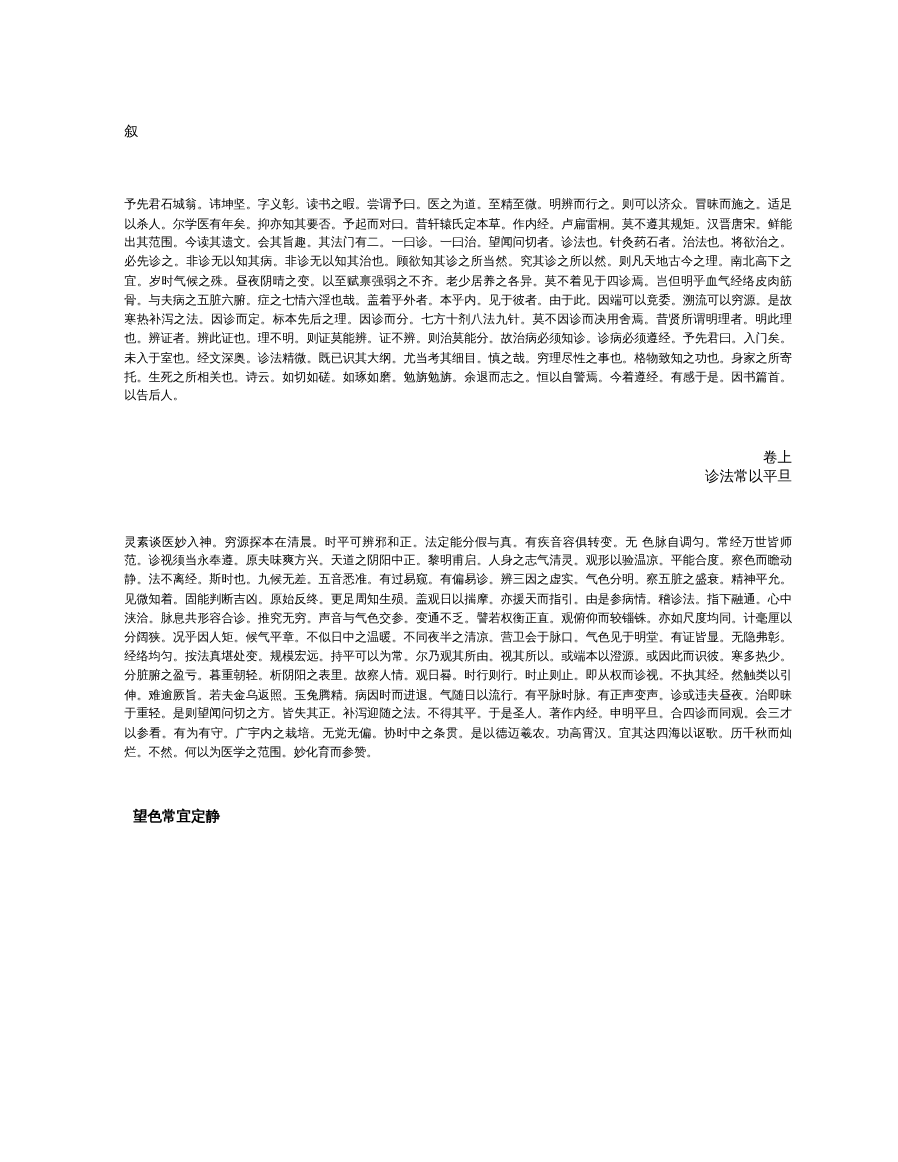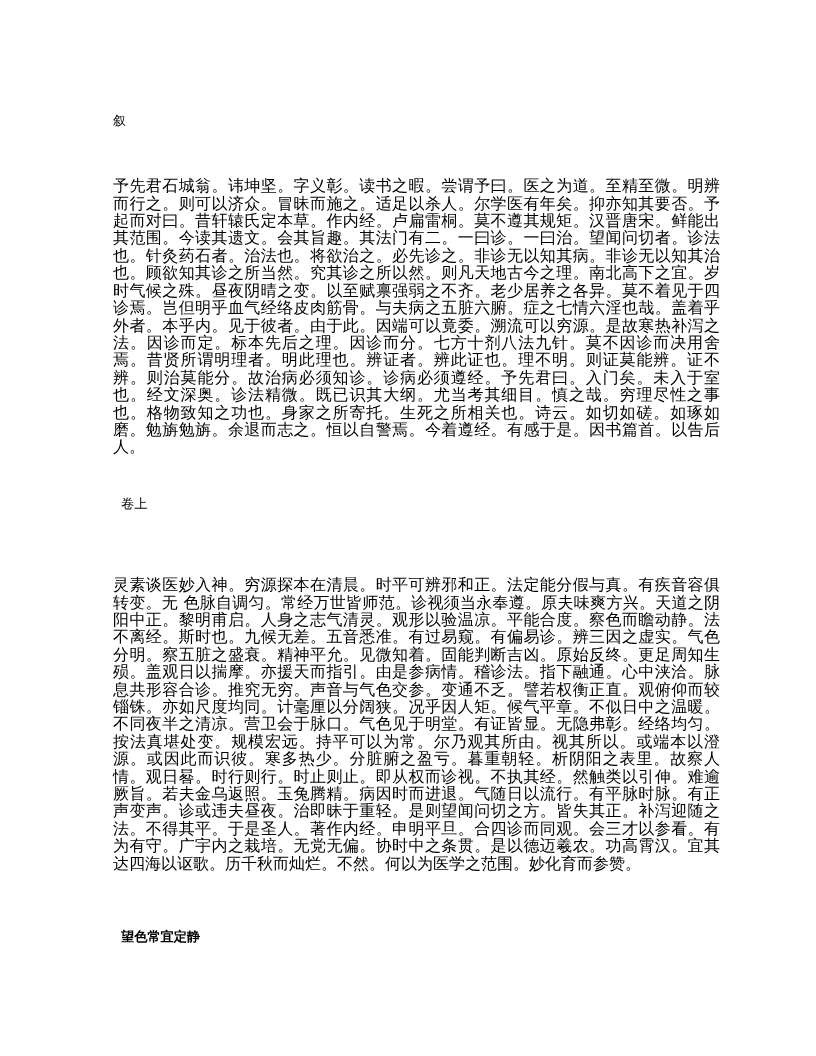--- a/index.html
+++ b/index.html
@@ -21,64 +21,66 @@
     min-height: 1056px;
     padding: 113px 96px 96px 113px;
   }
   .doc-title {
     font-size: 13px;
     line-height: 1.25;
     margin: 0 0 48px 0;
     font-weight: normal;
   }
   .para {
-    font-size: 16px;
+    font-size: 11px;
     line-height: 17.4px;
-    margin: 12px 0 13px 0;
+    margin: 0 0 13px 0;
     text-align: justify;
     text-justify: inter-character;
     word-break: break-all;
     white-space: pre-wrap;
   }
   .para.flow {
     white-space: normal;
   }
   .heading-block {
-    margin: 0 0 12px 0;
+    margin: 0 0 1px 0;
     padding-left: 8px;
+    text-align: right;
   }
   .heading-line {
     font-size: 13.2px;
     line-height: 17.4px;
     font-weight: normal;
   }
   .section-heading {
     font-size: 13.2px;
     line-height: 17.4px;
     font-weight: bold;
-    margin: 56px 0 34px 0;
+    margin: 42px 0 34px 0;
     padding-left: 8px;
   }
   .gap-lg { height: 40px; }
   .gap-md { height: 26px; }
 </style>
 </head>
 <body>
 
 <div class="page">
 
   <div class="doc-title">叙</div>
 
   <div class="para flow">予先君石城翁。讳坤坚。字义彰。读书之暇。尝谓予曰。医之为道。至精至微。明辨而行之。则可以济众。冒昧而施之。适足以杀人。尔学医有年矣。抑亦知其要否。予起而对曰。昔轩辕氏定本草。作内经。卢扁雷桐。莫不遵其规矩。汉晋唐宋。鲜能出其范围。今读其遗文。会其旨趣。其法门有二。一曰诊。一曰治。望闻问切者。诊法也。针灸药石者。治法也。将欲治之。必先诊之。非诊无以知其病。非诊无以知其治也。顾欲知其诊之所当然。究其诊之所以然。则凡天地古今之理。南北高下之宜。岁时气候之殊。昼夜阴晴之变。以至赋禀强弱之不齐。老少居养之各异。莫不着见于四诊焉。岂但明乎血气经络皮肉筋骨。与夫病之五脏六腑。症之七情六淫也哉。盖着乎外者。本乎内。见于彼者。由于此。因端可以竟委。溯流可以穷源。是故寒热补泻之法。因诊而定。标本先后之理。因诊而分。七方十剂八法九针。莫不因诊而决用舍焉。昔贤所谓明理者。明此理也。辨证者。辨此证也。理不明。则证莫能辨。证不辨。则治莫能分。故治病必须知诊。诊病必须遵经。予先君曰。入门矣。未入于室也。经文深奥。诊法精微。既已识其大纲。尤当考其细目。慎之哉。穷理尽性之事也。格物致知之功也。身家之所寄托。生死之所相关也。诗云。如切如磋。如琢如磨。勉旃勉旃。余退而志之。恒以自警焉。今着遵经。有感于是。因书篇首。以告后人。</div>
 
 
   <div class="gap-md"></div>
 
   <div class="heading-block">
     <div class="heading-line">卷上</div>
+    <div class="heading-line">诊法常以平旦</div>
   </div>
 
   <div class="gap-lg"></div>
 
   <div class="para flow">灵素谈医妙入神。穷源探本在清晨。时平可辨邪和正。法定能分假与真。有疾音容俱转变。无 色脉自调匀。常经万世皆师范。诊视须当永奉遵。原夫味爽方兴。天道之阴阳中正。黎明甫启。人身之志气清灵。观形以验温凉。平能合度。察色而瞻动静。法不离经。斯时也。九候无差。五音悉准。有过易窥。有偏易诊。辨三因之虚实。气色分明。察五脏之盛衰。精神平允。见微知着。固能判断吉凶。原始反终。更足周知生殒。盖观日以揣摩。亦援天而指引。由是参病情。稽诊法。指下融通。心中浃洽。脉息共形容合诊。推究无穷。声音与气色交参。变通不乏。譬若权衡正直。观俯仰而较锱铢。亦如尺度均同。计毫厘以分阔狭。况乎因人矩。候气平章。不似日中之温暖。不同夜半之清凉。营卫会于脉口。气色见于明堂。有证皆显。无隐弗彰。经络均匀。按法真堪处变。规模宏远。持平可以为常。尔乃观其所由。视其所以。或端本以澄源。或因此而识彼。寒多热少。分脏腑之盈亏。暮重朝轻。析阴阳之表里。故察人情。观日晷。时行则行。时止则止。即从权而诊视。不执其经。然触类以引伸。难逾厥旨。若夫金乌返照。玉兔腾精。病因时而进退。气随日以流行。有平脉时脉。有正声变声。诊或违夫昼夜。治即昧于重轻。是则望闻问切之方。皆失其正。补泻迎随之法。不得其平。于是圣人。著作内经。申明平旦。合四诊而同观。会三才以参看。有为有守。广宇内之栽培。无党无偏。协时中之条贯。是以德迈羲农。功高霄汉。宜其达四海以讴歌。历千秋而灿烂。不然。何以为医学之范围。妙化育而参赞。</div>
 
   <div class="section-heading">望色常宜定静</div>
 
 
 </div>

